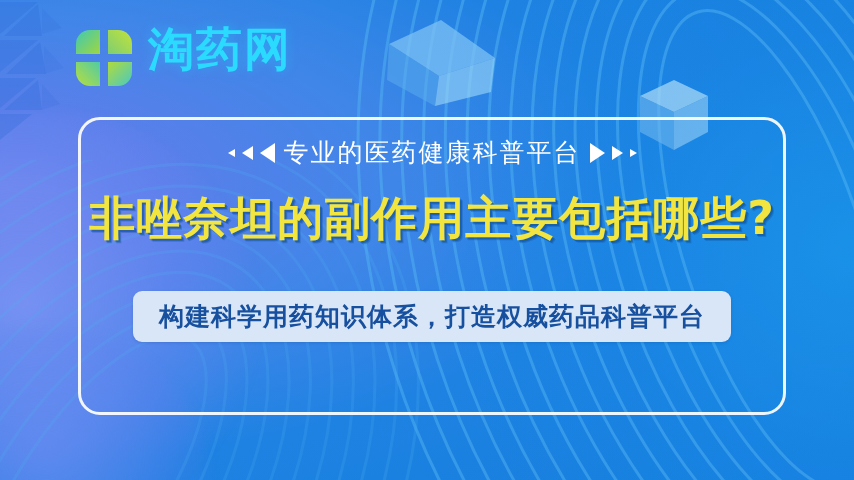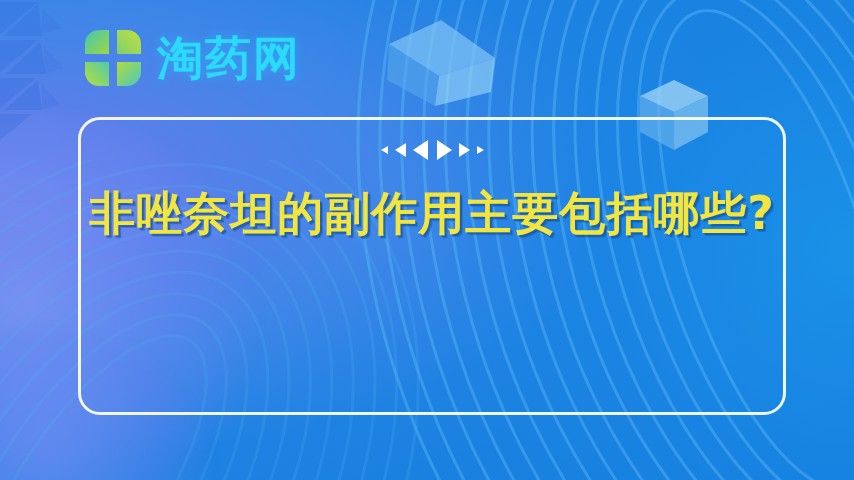--- a/index.html
+++ b/index.html
@@ -64,22 +64,22 @@
   .mosaic svg{display:block;width:100%;height:100%;}
 
   
   .cube{position:absolute;pointer-events:none;}
   .cube svg{display:block;}
   .cube-a{left:383px;top:14px;}
   .cube-b{left:636px;top:76px;}
 
   
   .brand{
-    position:absolute;left:81px;top:26px;
-    display:flex;align-items:center;gap:12px;
+    position:absolute;left:72px;top:26px;
+    display:flex;align-items:flex-start;gap:12px;
     z-index:6;
   }
   .brand-mark{width:64px;height:64px;display:block;}
   .brand-name{
     font-size:46px;font-weight:700;letter-spacing:2px;
     color:#2BDBFF;
     line-height:1;
     text-shadow:0 0 12px rgba(40,200,255,.45);
     font-family:"DejaVu Sans","Liberation Sans",sans-serif;
   }
@@ -278,25 +278,27 @@
   <div class="frame"></div>
 
   <div class="content">
 
     <div class="subtitle-row">
       <span class="arrow-group">
         <span class="tri left t1"></span>
         <span class="tri left t2"></span>
         <span class="tri left t3"></span>
       </span>
+      <span class="subtitle-text">专业的医药健康科普平台</span>
       <span class="arrow-group">
         <span class="tri right t3"></span>
         <span class="tri right t2"></span>
         <span class="tri right t1"></span>
       </span>
     </div>
 
     <div class="headline">非唑奈坦的副作用主要包括哪些?</div>
 
+    <div class="footer-pill">构建科学用药知识体系，打造权威药品科普平台</div>
 
   </div>
 
 </div>
 
 </body></html>

